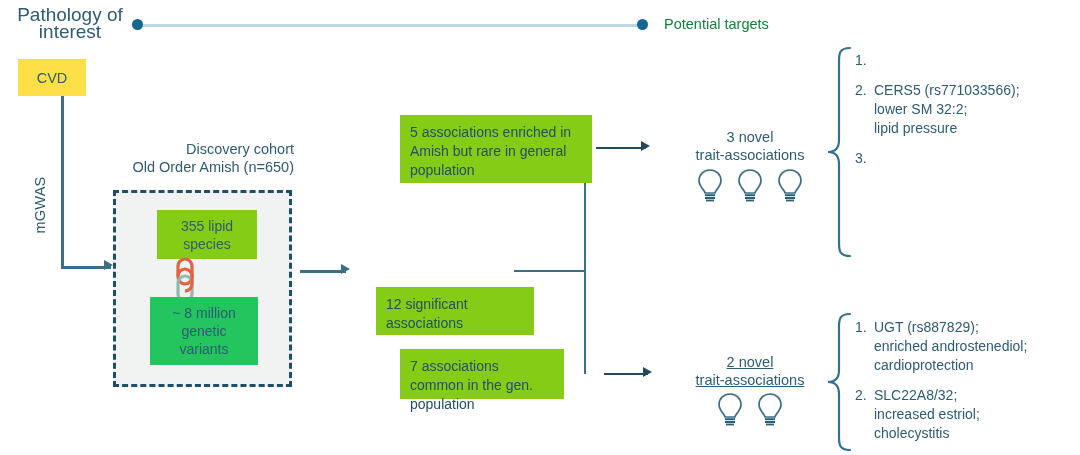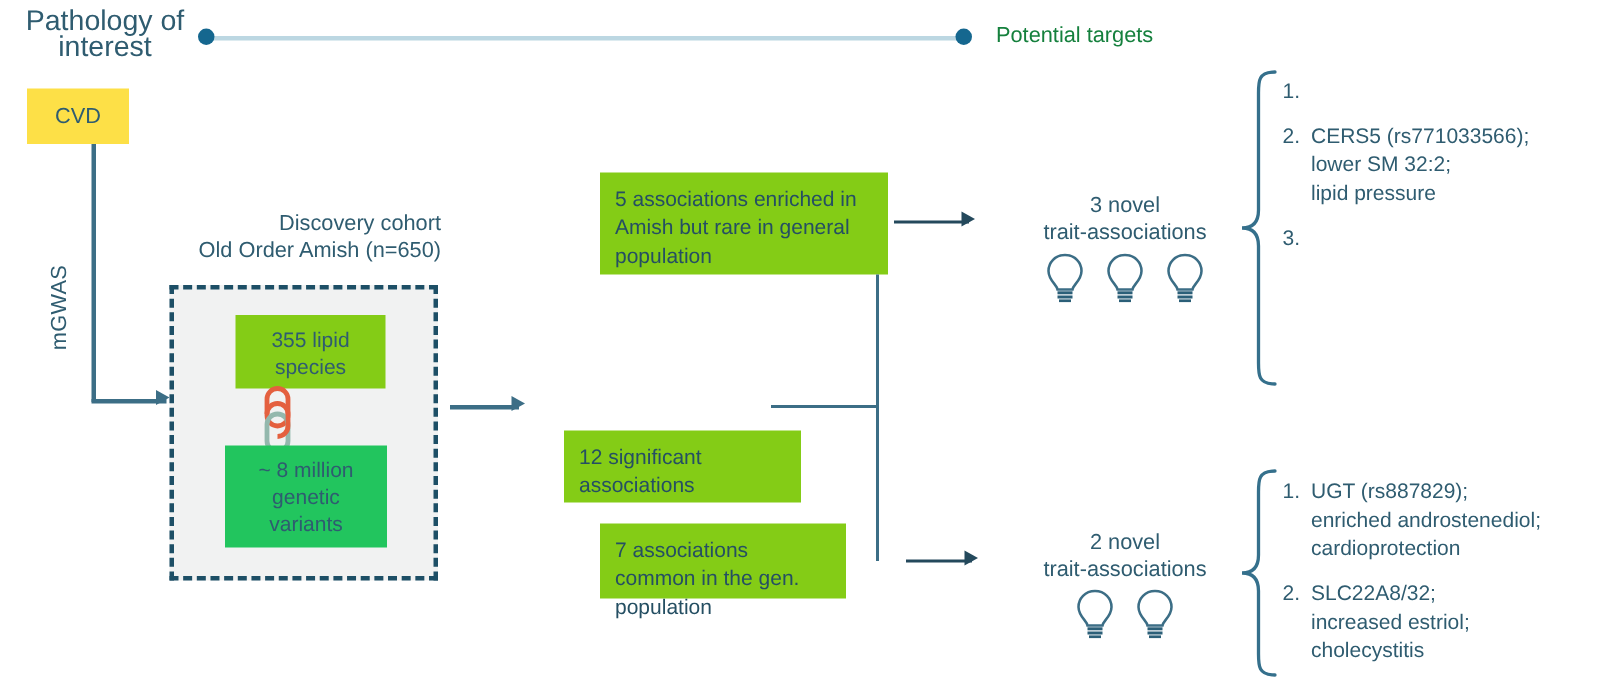--- a/index.html
+++ b/index.html
@@ -101,21 +101,21 @@
   #arrow3-line{left:604px;top:373px;width:44px;height:2.2px;background:#24495c;}
   #arrow3-head{left:643px;top:367px;width:0;height:0;
     border-top:5.5px solid transparent;border-bottom:5.5px solid transparent;
     border-left:9px solid #24495c;}
 
   
   .novel-title{
     text-align:center;font-size:14.5px;line-height:18px;color:#2f5c70;
   }
   #novel-top-title{left:655px;top:128px;width:190px;}
-  #novel-bot-title{left:655px;top:353px;width:190px;}
+  #novel-bot-title{left:655px;top:353px;width:190px;text-decoration:underline;}
   .bulbs{display:flex;gap:14px;justify-content:center;align-items:flex-end;}
   #bulbs-top{left:655px;top:168px;width:190px;}
   #bulbs-bot{left:655px;top:392px;width:190px;}
 
   
   #brace-top{left:826px;top:46px;width:26px;height:212px;}
   #brace-bot{left:826px;top:312px;width:26px;height:140px;}
 
   
   .tlist{

